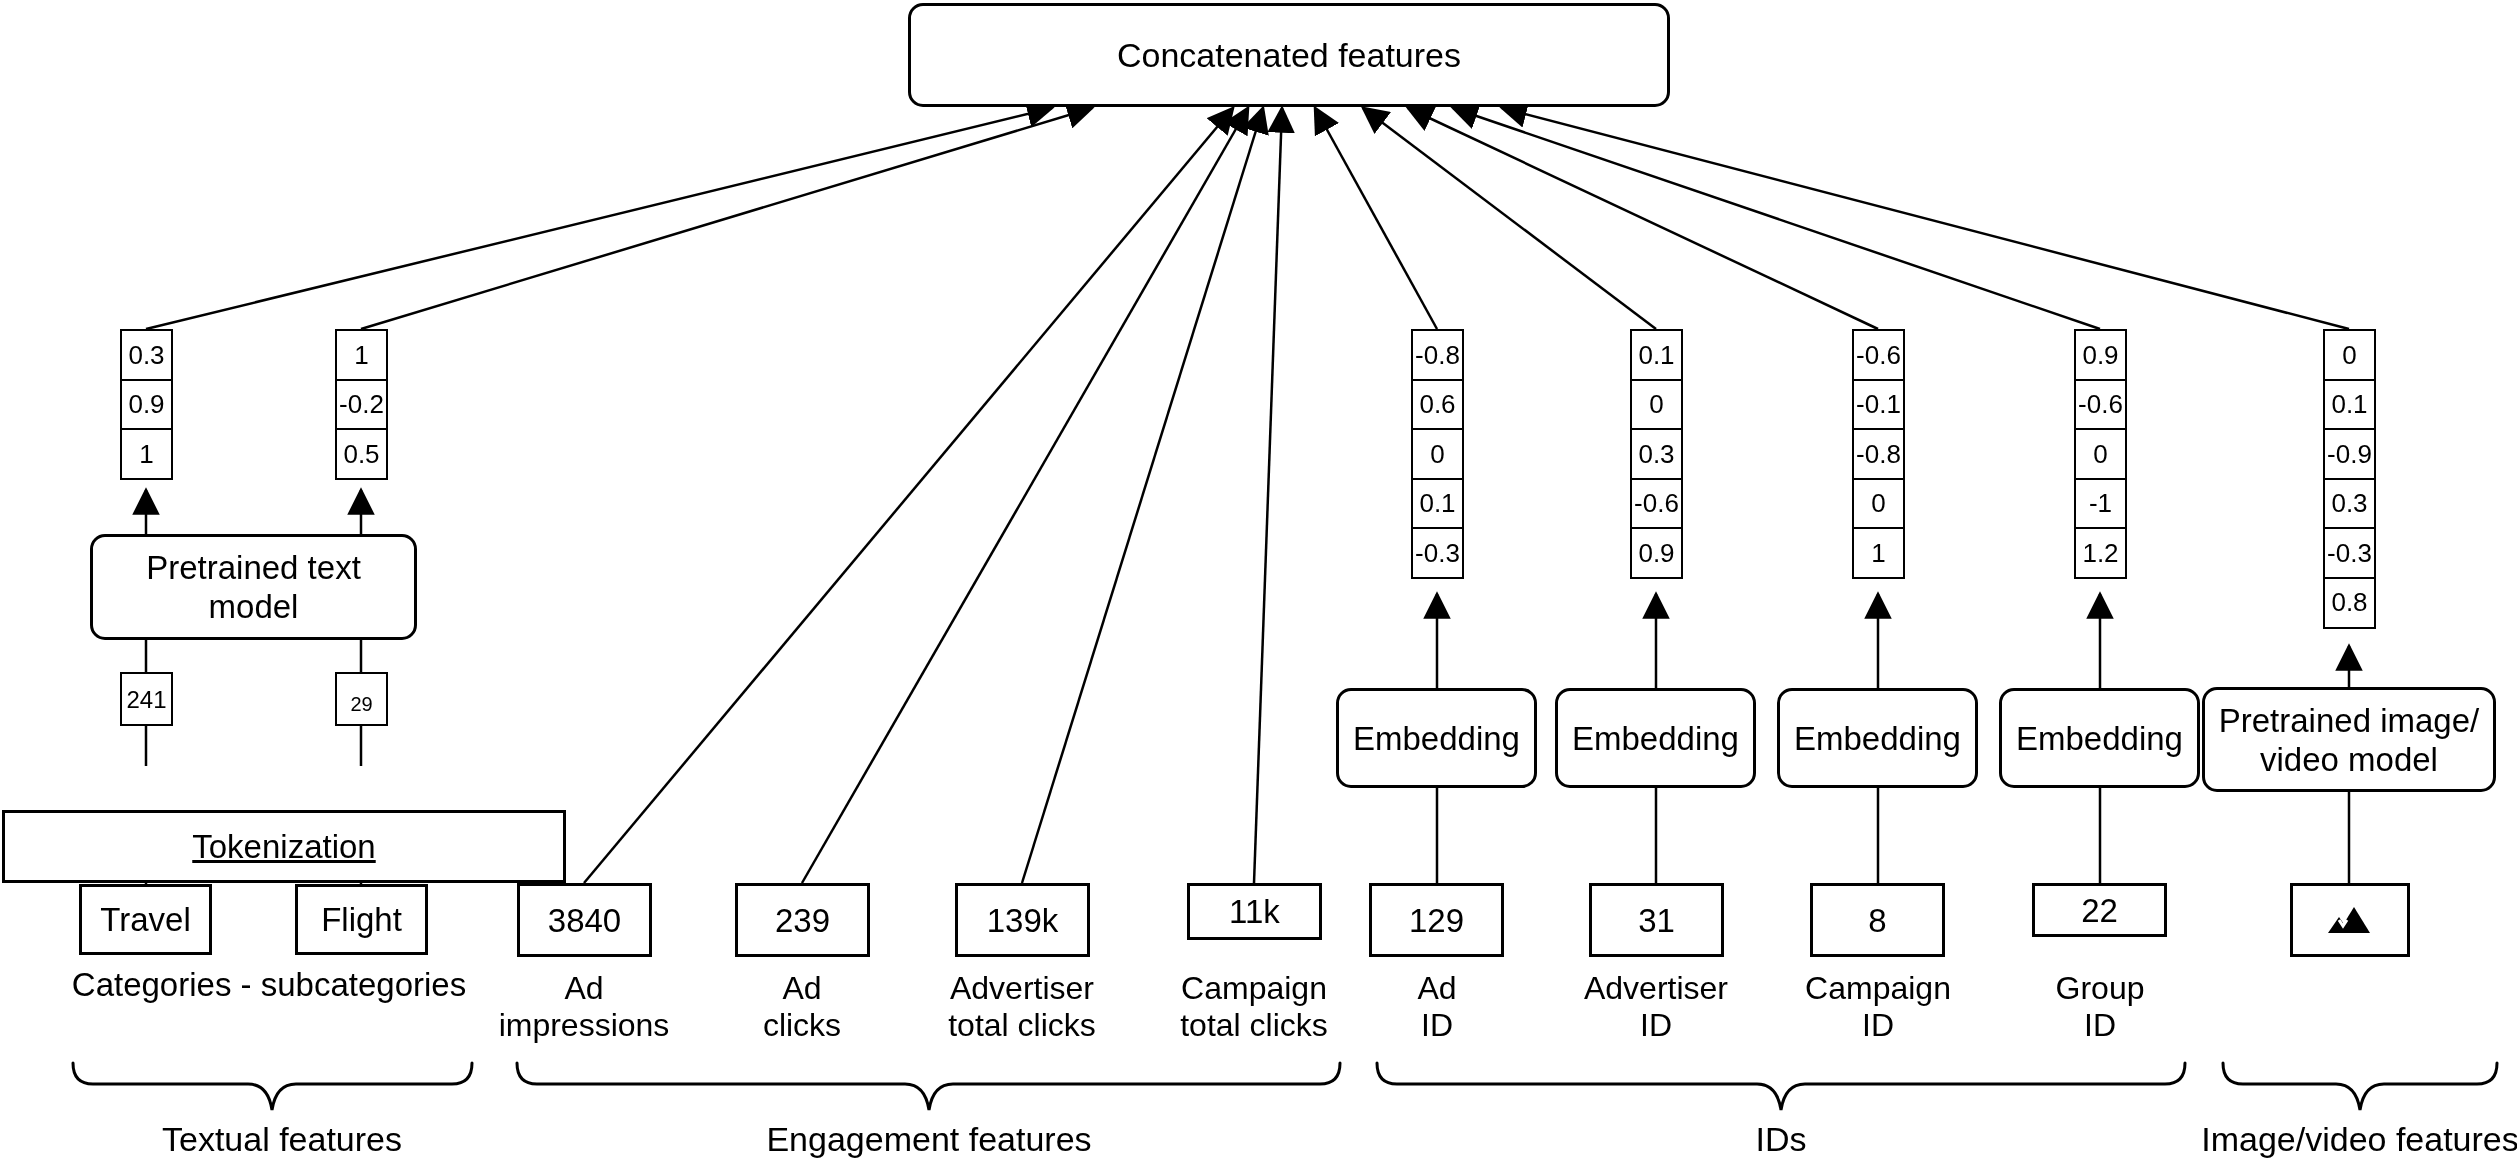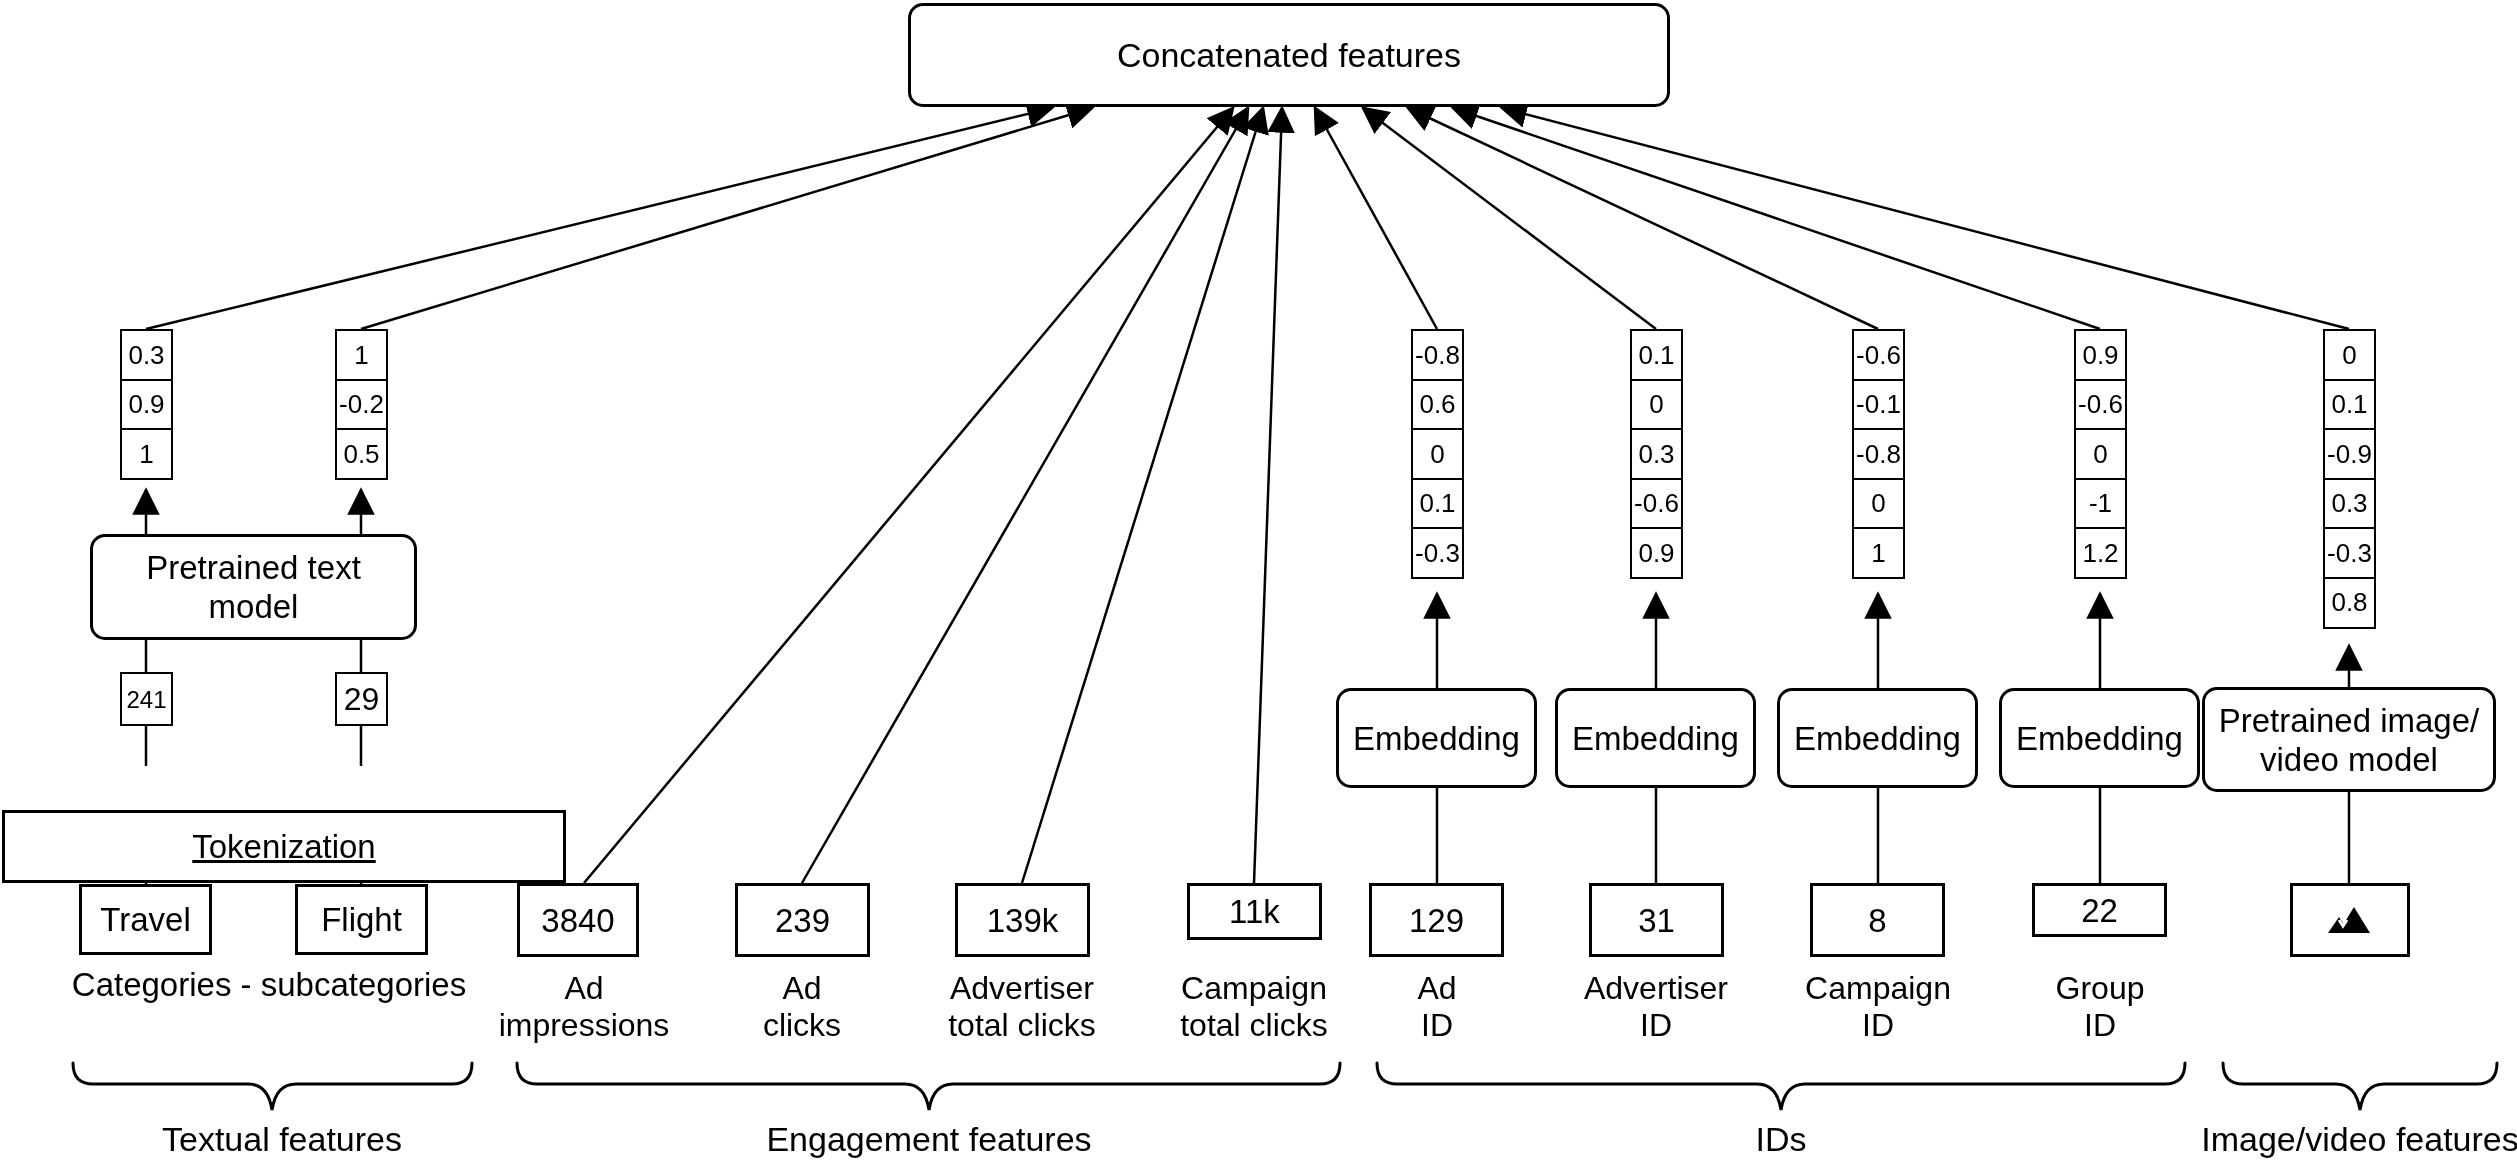--- a/index.html
+++ b/index.html
@@ -106,37 +106,37 @@
   </div>
 
   <div class="box rounded" style="left:90px; top:534px; width:327px; height:106px; flex-direction:column;">
     <div>Pretrained text</div>
     <div>model</div>
   </div>
 
   <div class="box" style="left:120px; top:672px; width:53px; height:54px; font-size:24px; border-width:2.5px;">
     <span>241</span>
   </div>
-  <div class="box" style="left:335px; top:672px; width:53px; height:54px; font-size:32px; border-width:2.5px;">
+  <div class="box" style="left:335px; top:672px; width:53px; height:54px; font-size:20px; border-width:2.5px;align-items:flex-end;">
     <span>29</span>
   </div>
 
   <div class="box" style="left:2px; top:810px; width:564px; height:73px;text-decoration:underline;">
     <span>Tokenization</span>
   </div>
 
   <div class="box" style="left:79px; top:884px; width:133px; height:71px;">
     <span>Travel</span>
   </div>
   <div class="box" style="left:295px; top:884px; width:133px; height:71px;">
     <span>Flight</span>
   </div>
   <div class="caption" style="left:59px; top:966px; width:420px;">Categories - subcategories</div>
 
-  <div class="box" style="left:517px; top:883px; width:122px; height:74px;">
+  <div class="box" style="left:517px; top:883px; width:135px; height:74px;">
     <span>3840</span>
   </div>
   <div class="box" style="left:735px; top:883px; width:135px; height:74px;">
     <span>239</span>
   </div>
   <div class="box" style="left:955px; top:883px; width:135px; height:74px;">
     <span>139k</span>
   </div>
   <div class="box" style="left:1187px; top:883px; width:135px; height:57px;">
     <span>11k</span>

